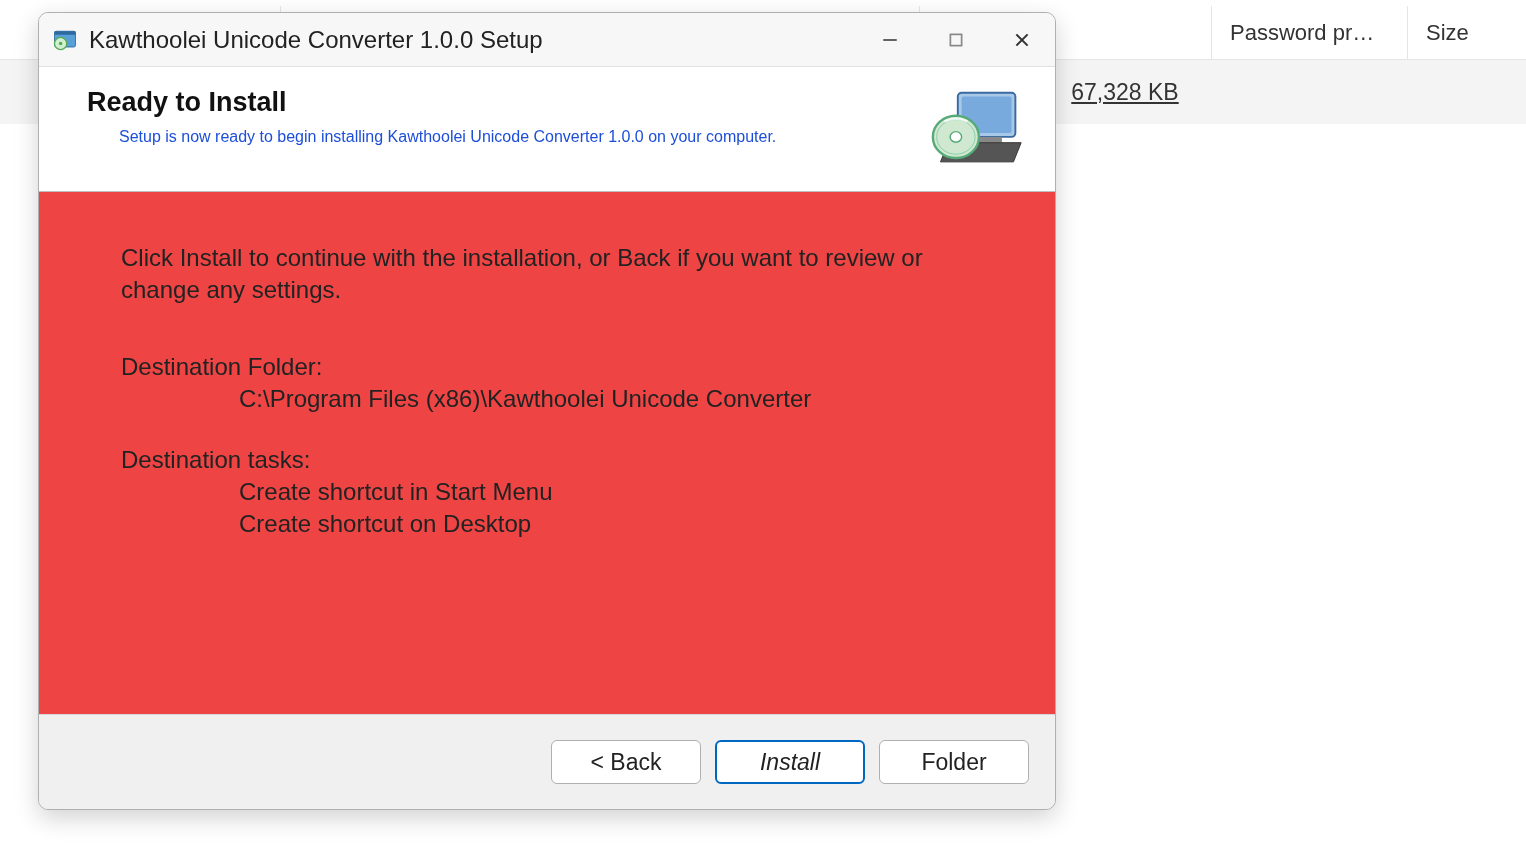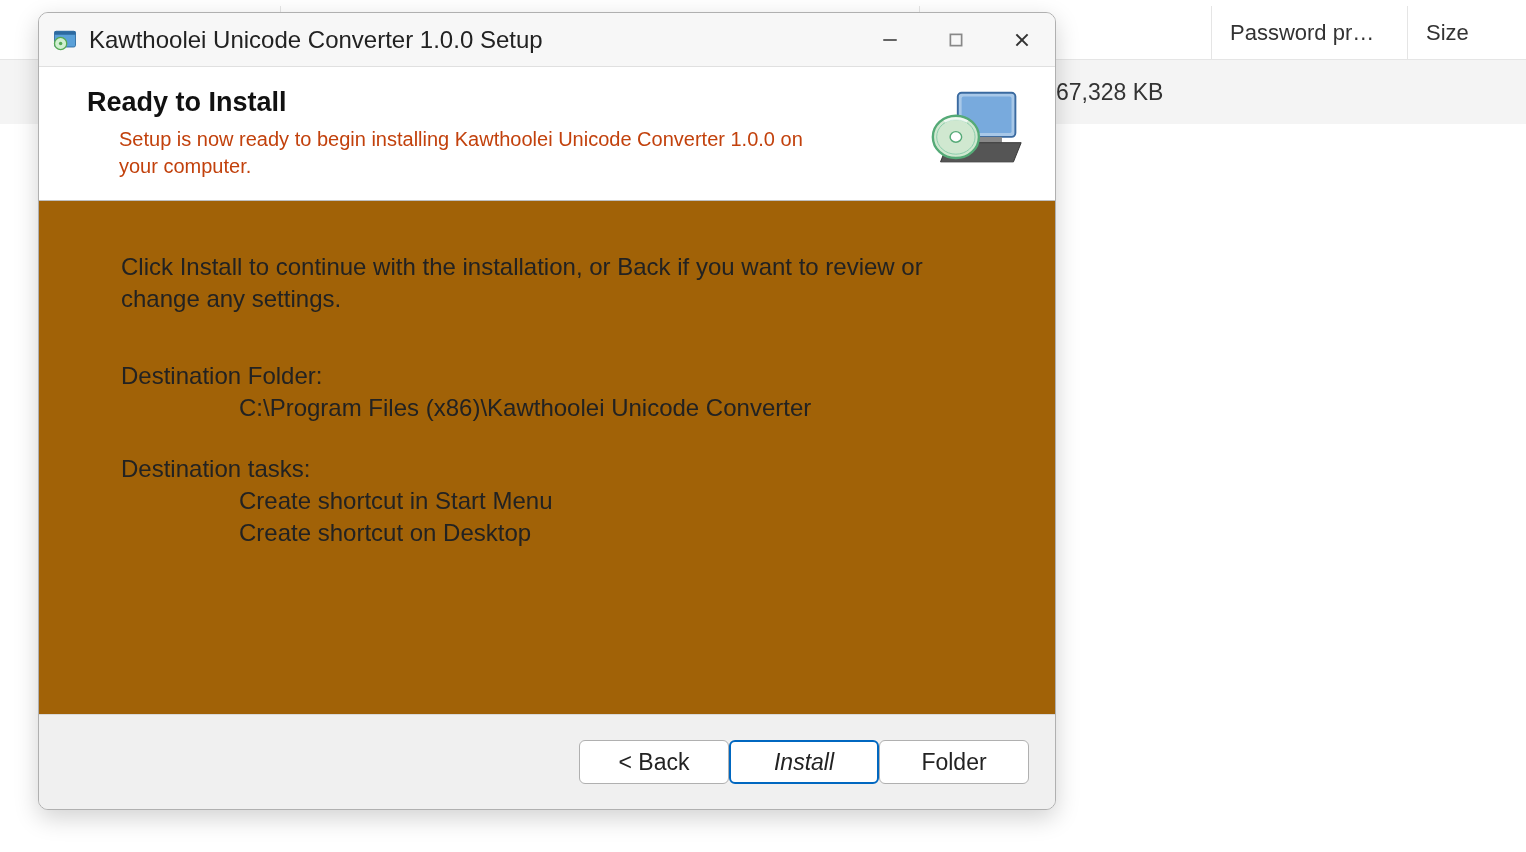--- a/index.html
+++ b/index.html
@@ -38,21 +38,21 @@
   .bg-col-last { flex: 1; border-right: none;}
   .bg-data-row {
     display: flex;
     height: 64px;
     background: #f4f4f4;
     font-size: 23px;
     color: #333;
     align-items: center;
   }
   .bg-data-spacer { width: 1056px; }
-  .bg-data-size { width: 156px; text-align: left; padding-right: 18px; }
+  .bg-data-size { width: 156px; text-align: center; padding-right: 18px; text-decoration: underline; }
   .bg-data-pwd { width: 196px; padding-left: 14px;}
   
   .installer-window {
     position: absolute;
     left: 38px;
     top: 12px;
     width: 1018px;
     height: 798px;
     background: #f0f0f0;
     border: 1px solid #b0b0b0;
@@ -104,52 +104,53 @@
     max-width: 760px;
   }
   .header-title {
     font-size: 27px;
     font-weight: 700;
     color: #111;
     margin-bottom: 8px;
     font-family: Liberation Sans, sans-serif;
   }
   .header-subtitle {
-    font-size: 20px;
-    color: #c2410c;
+    font-size: 16px;
+    color: #1d4ed8;
     line-height: 1.35;
     padding-left: 32px;
     font-family: Verdana, Tahoma, sans-serif;
   }
   .header-icon {
     width: 96px; height: 84px;
   }
   
   .body-panel {
     flex: 1;
-    background: #a16207;
+    background: #ef4444;
     padding: 50px 60px 20px 82px;
     font-size: 24px;
     color: #222;
     font-family: Verdana, Tahoma, sans-serif;
     line-height: 1.35;
     border-bottom: 1px solid #d8d8d8;
   }
   .body-intro { margin-bottom: 44px; max-width: 860px;}
   .body-section-label { }
   .body-section-value { padding-left: 118px; }
   .body-gap { height: 28px; }
   
   .footer-panel {
     height: 94px;
     background: #f0f0f0;
     display: flex;
     align-items: center;
     justify-content: flex-end;
     padding-right: 26px;
+    gap: 14px;
   }
   .footer-btn {
     min-width: 150px;
     height: 44px;
     background: #ffffff;
     border: 1px solid #b0b0b0;
     border-radius: 6px;
     font-size: 23px;
     color: #222;
     font-family: Verdana, Tahoma, sans-serif;

